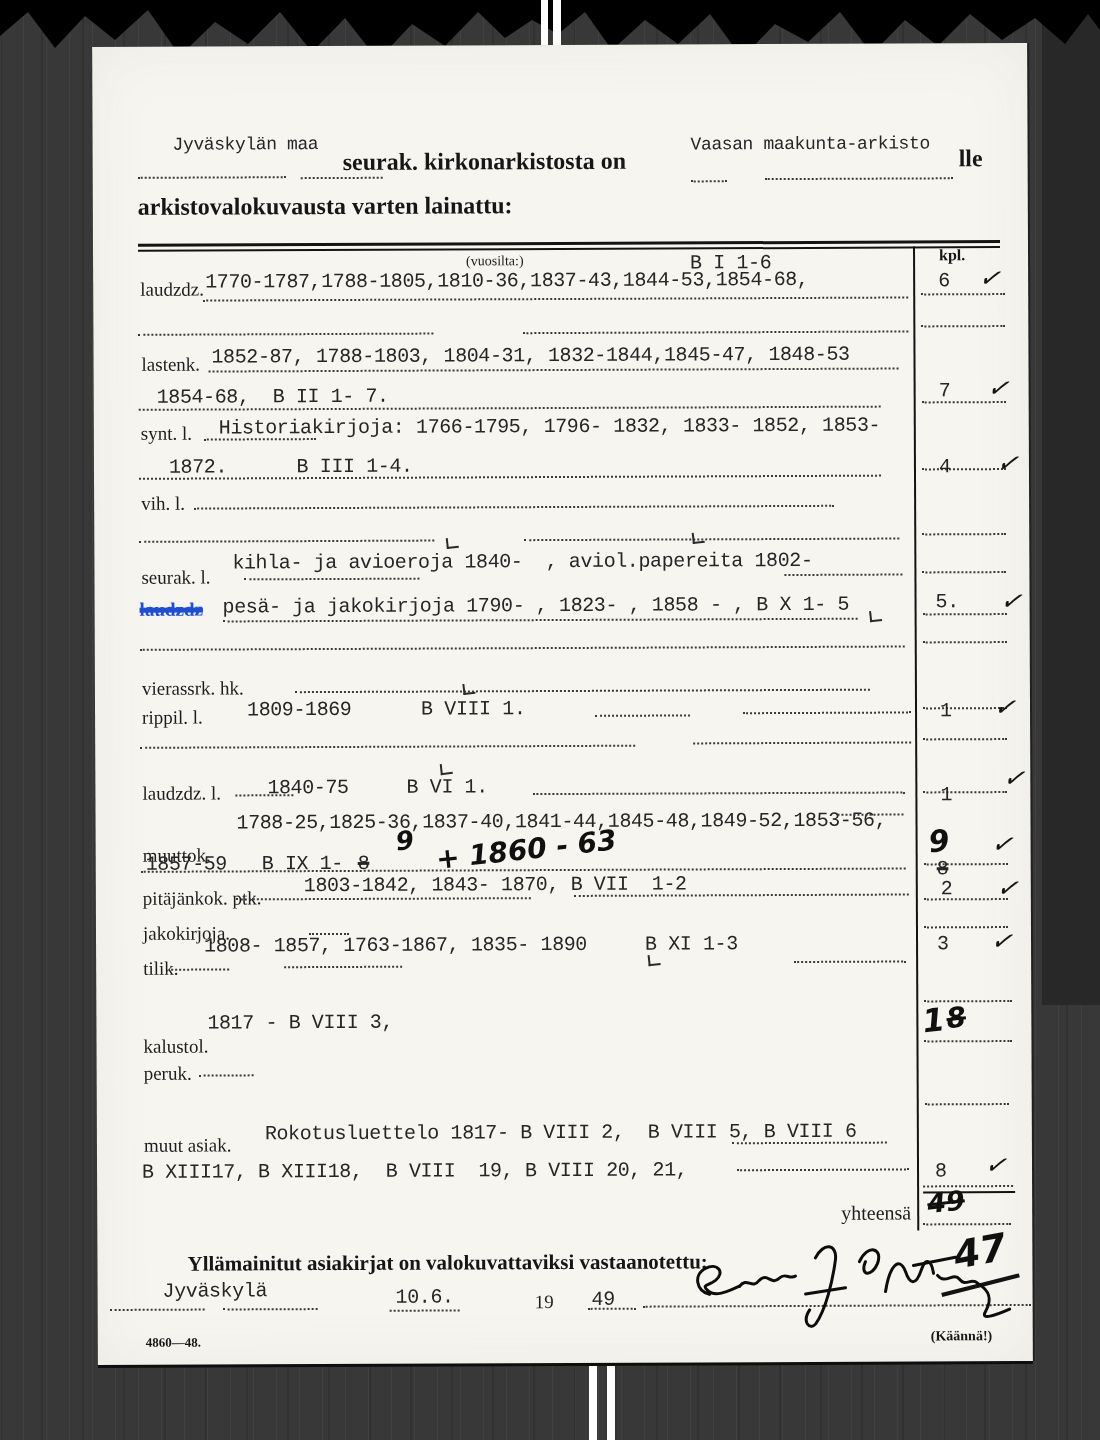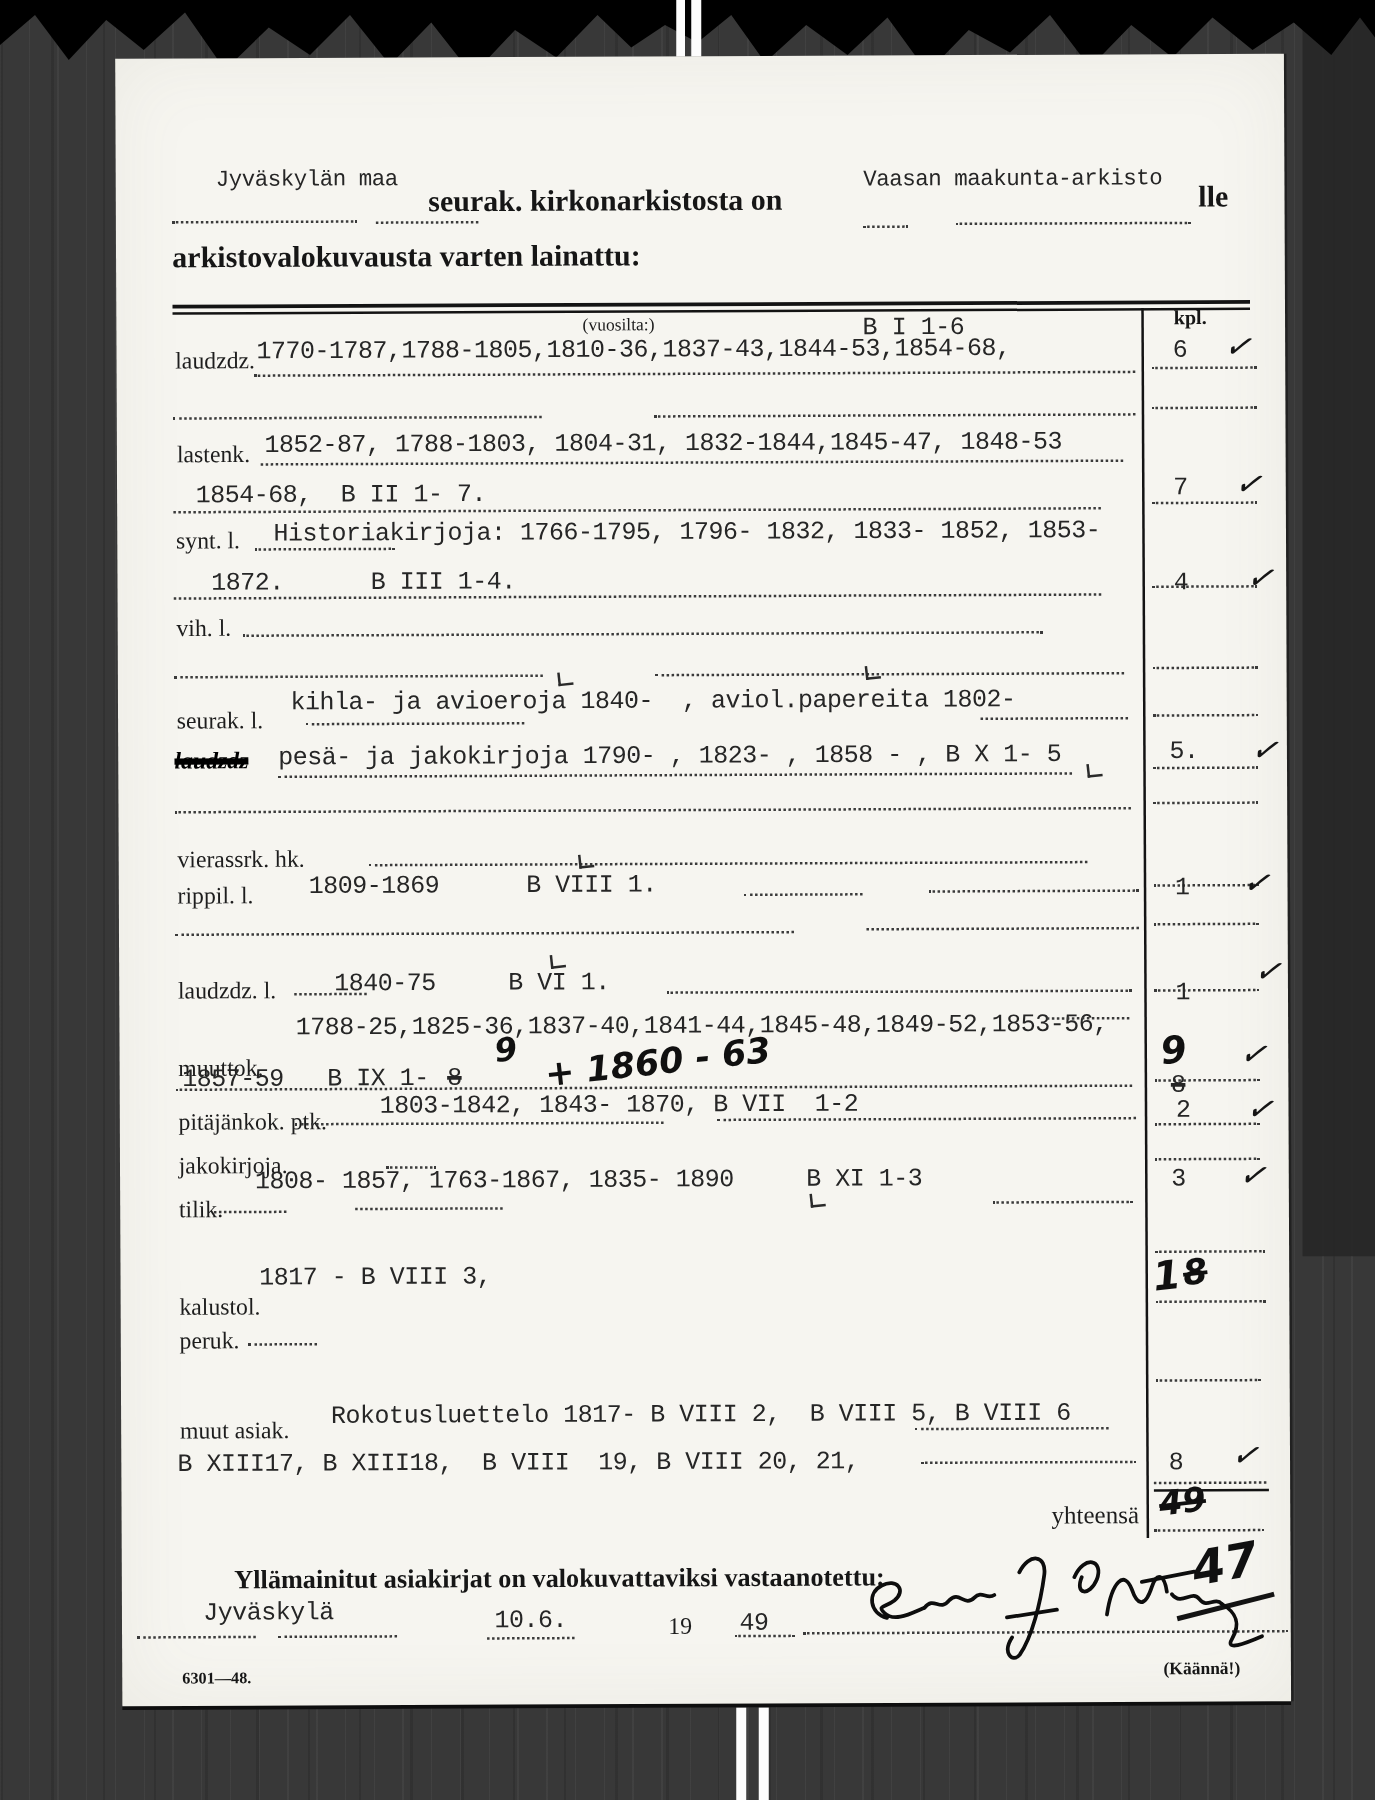--- a/index.html
+++ b/index.html
@@ -15,21 +15,21 @@
   .torn-top{position:absolute;left:0;top:0;width:1100px;height:72px;}
   .film-line{position:absolute;background:#fdfdfd;}
   #paper{
     position:absolute;left:95px;top:45px;width:935px;height:1318px;
     background:#f6f5f0;
     transform:rotate(-0.25deg);
     box-shadow:0 3px 0 #0e0e0e, 2px 0 0 rgba(10,10,10,.5), inset 0 0 60px rgba(120,110,90,.08);
   }
   #paper > div{position:absolute;}
   .lbl{font:19px "Liberation Serif", serif;color:#1d1d1d;white-space:pre;}
-  .struckLbl{font-weight:bold;text-decoration:line-through;text-decoration-thickness:5px;color:#000000;font-style:italic;}
+  .struckLbl{font-weight:bold;text-decoration:line-through;text-decoration-thickness:5px;color:#1d4ed8;}
   .typed{font:20px "Liberation Mono", monospace;letter-spacing:-0.4px;color:#262626;white-space:pre;}
   .struck{text-decoration:line-through;text-decoration-thickness:3px;}
   .dot{border-bottom:2px dotted #3a3a3a;height:0;}
   .rule{background:#131313;}
   .chk{font:italic bold 26px "DejaVu Sans", sans-serif;color:#151515;transform:skewX(-14deg) rotate(9deg);}
   .hw{font:italic bold 26px "DejaVu Sans", sans-serif;color:#101010;transform:rotate(-6deg);}
   .hwstruck{text-decoration:line-through;text-decoration-thickness:3px;}
   .mark{width:10px;height:9px;border-left:2px solid #2a2a2a;border-bottom:2px solid #2a2a2a;transform:rotate(-6deg);}
   .serifB{font-family:"Liberation Serif", serif;font-weight:bold;color:#161616;white-space:pre;}
   .serifR{font-family:"Liberation Serif", serif;color:#1d1d1d;white-space:pre;}
@@ -89,21 +89,21 @@
       <path d="M128,26 C136,10 150,12 148,28 C145,50 138,78 128,92 C122,99 114,90 122,78"></path>
       <path d="M118,62 L158,56"></path>
       <path d="M172,30 C180,12 196,16 190,32 C184,46 172,44 178,30"></path>
       <path d="M198,60 C202,34 212,24 218,40 C222,52 228,56 234,38 C238,26 244,28 246,42"></path>
       <path d="M226,34 L268,26"></path>
       <path d="M250,44 C258,54 266,40 272,48 C278,56 284,46 290,52"></path>
       <path d="M290,52 C300,58 306,66 298,80 C292,90 308,84 322,78"></path>
     </g>
   </svg>
 
-  <div class="serifB" style="left:48px;top:1288px;font-size:13px;">6301—48.</div>
+  <div class="serifB" style="left:48px;top:1288px;font-size:13px;">4860—48.</div>
   <div class="serifB" style="left:833px;top:1285px;font-size:14px;">(Käännä!)</div>
 <div class="lbl" style="left: 47px; top: 232px;">laudzdz.</div>
     <div class="typed" style="left: 112px; top: 224px;">1770-1787,1788-1805,1810-36,1837-43,1844-53,1854-68,</div>
     <div class="dot" style="left: 110px; top: 253px; width: 705px;"></div>
     <div class="dot" style="left: 828px; top: 250px; width: 84px;"></div>
     <div class="typed" style="left: 845px; top: 226px;">6</div>
     <div class="chk" style="left: 888px; top: 220px;">✓</div>
     <div class="dot" style="left: 45px; top: 287px; width: 295px;"></div>
     <div class="dot" style="left: 430px; top: 287px; width: 385px;"></div>
     <div class="dot" style="left: 828px; top: 282px; width: 84px;"></div>

